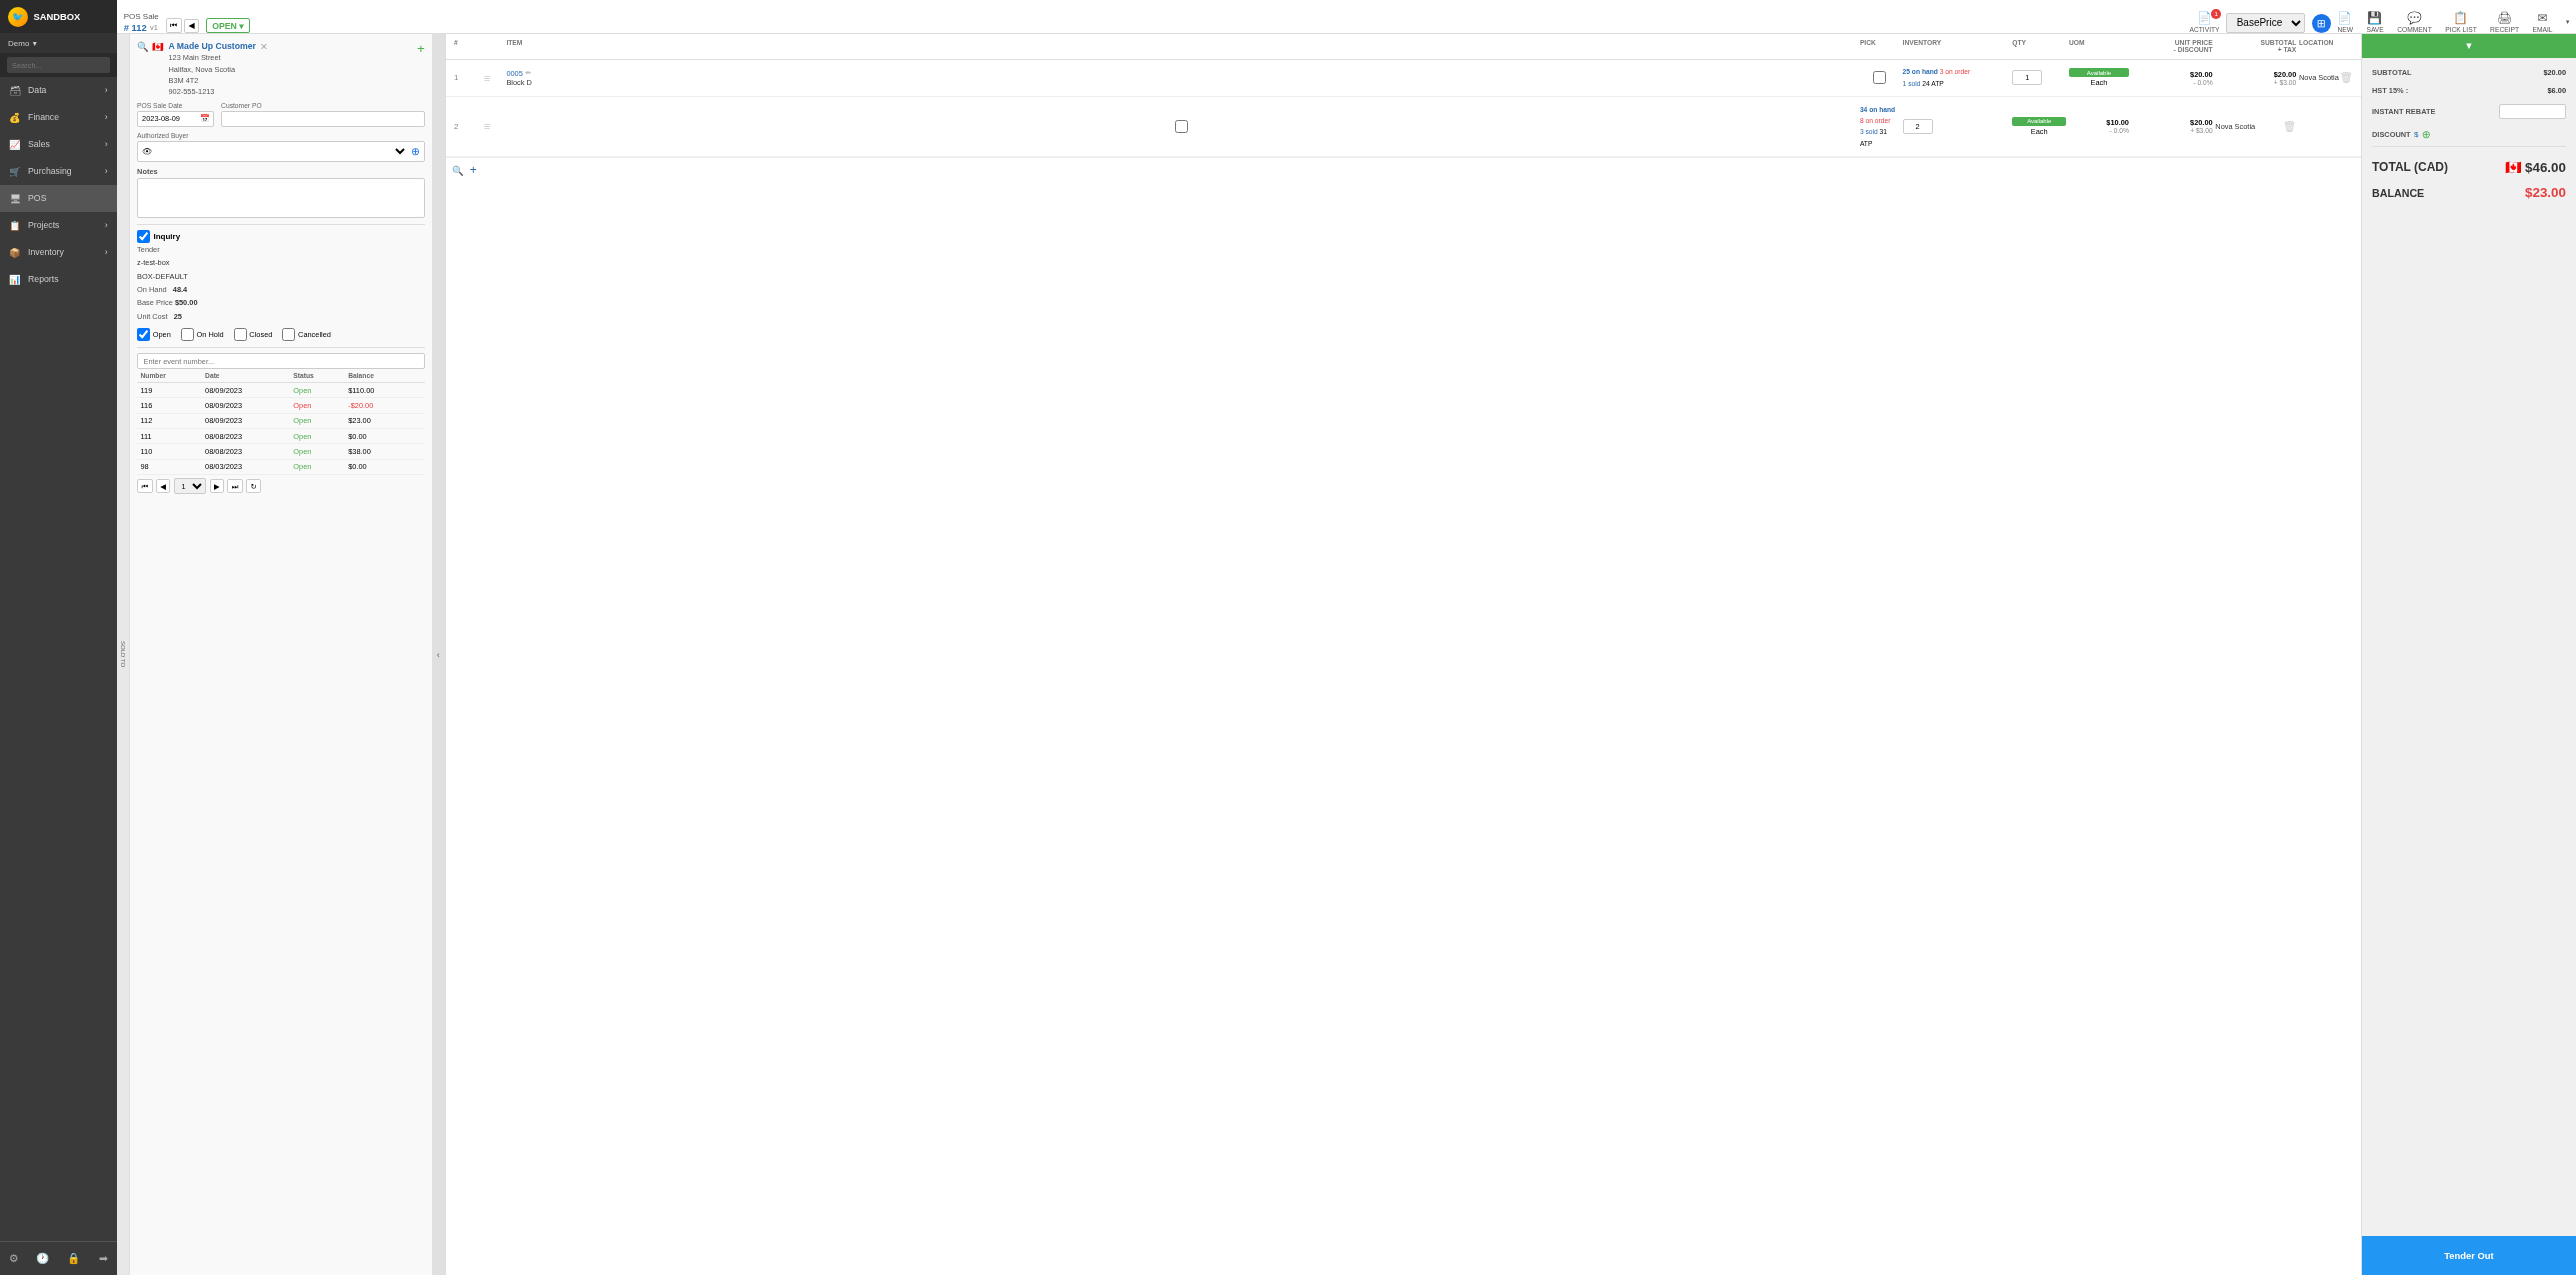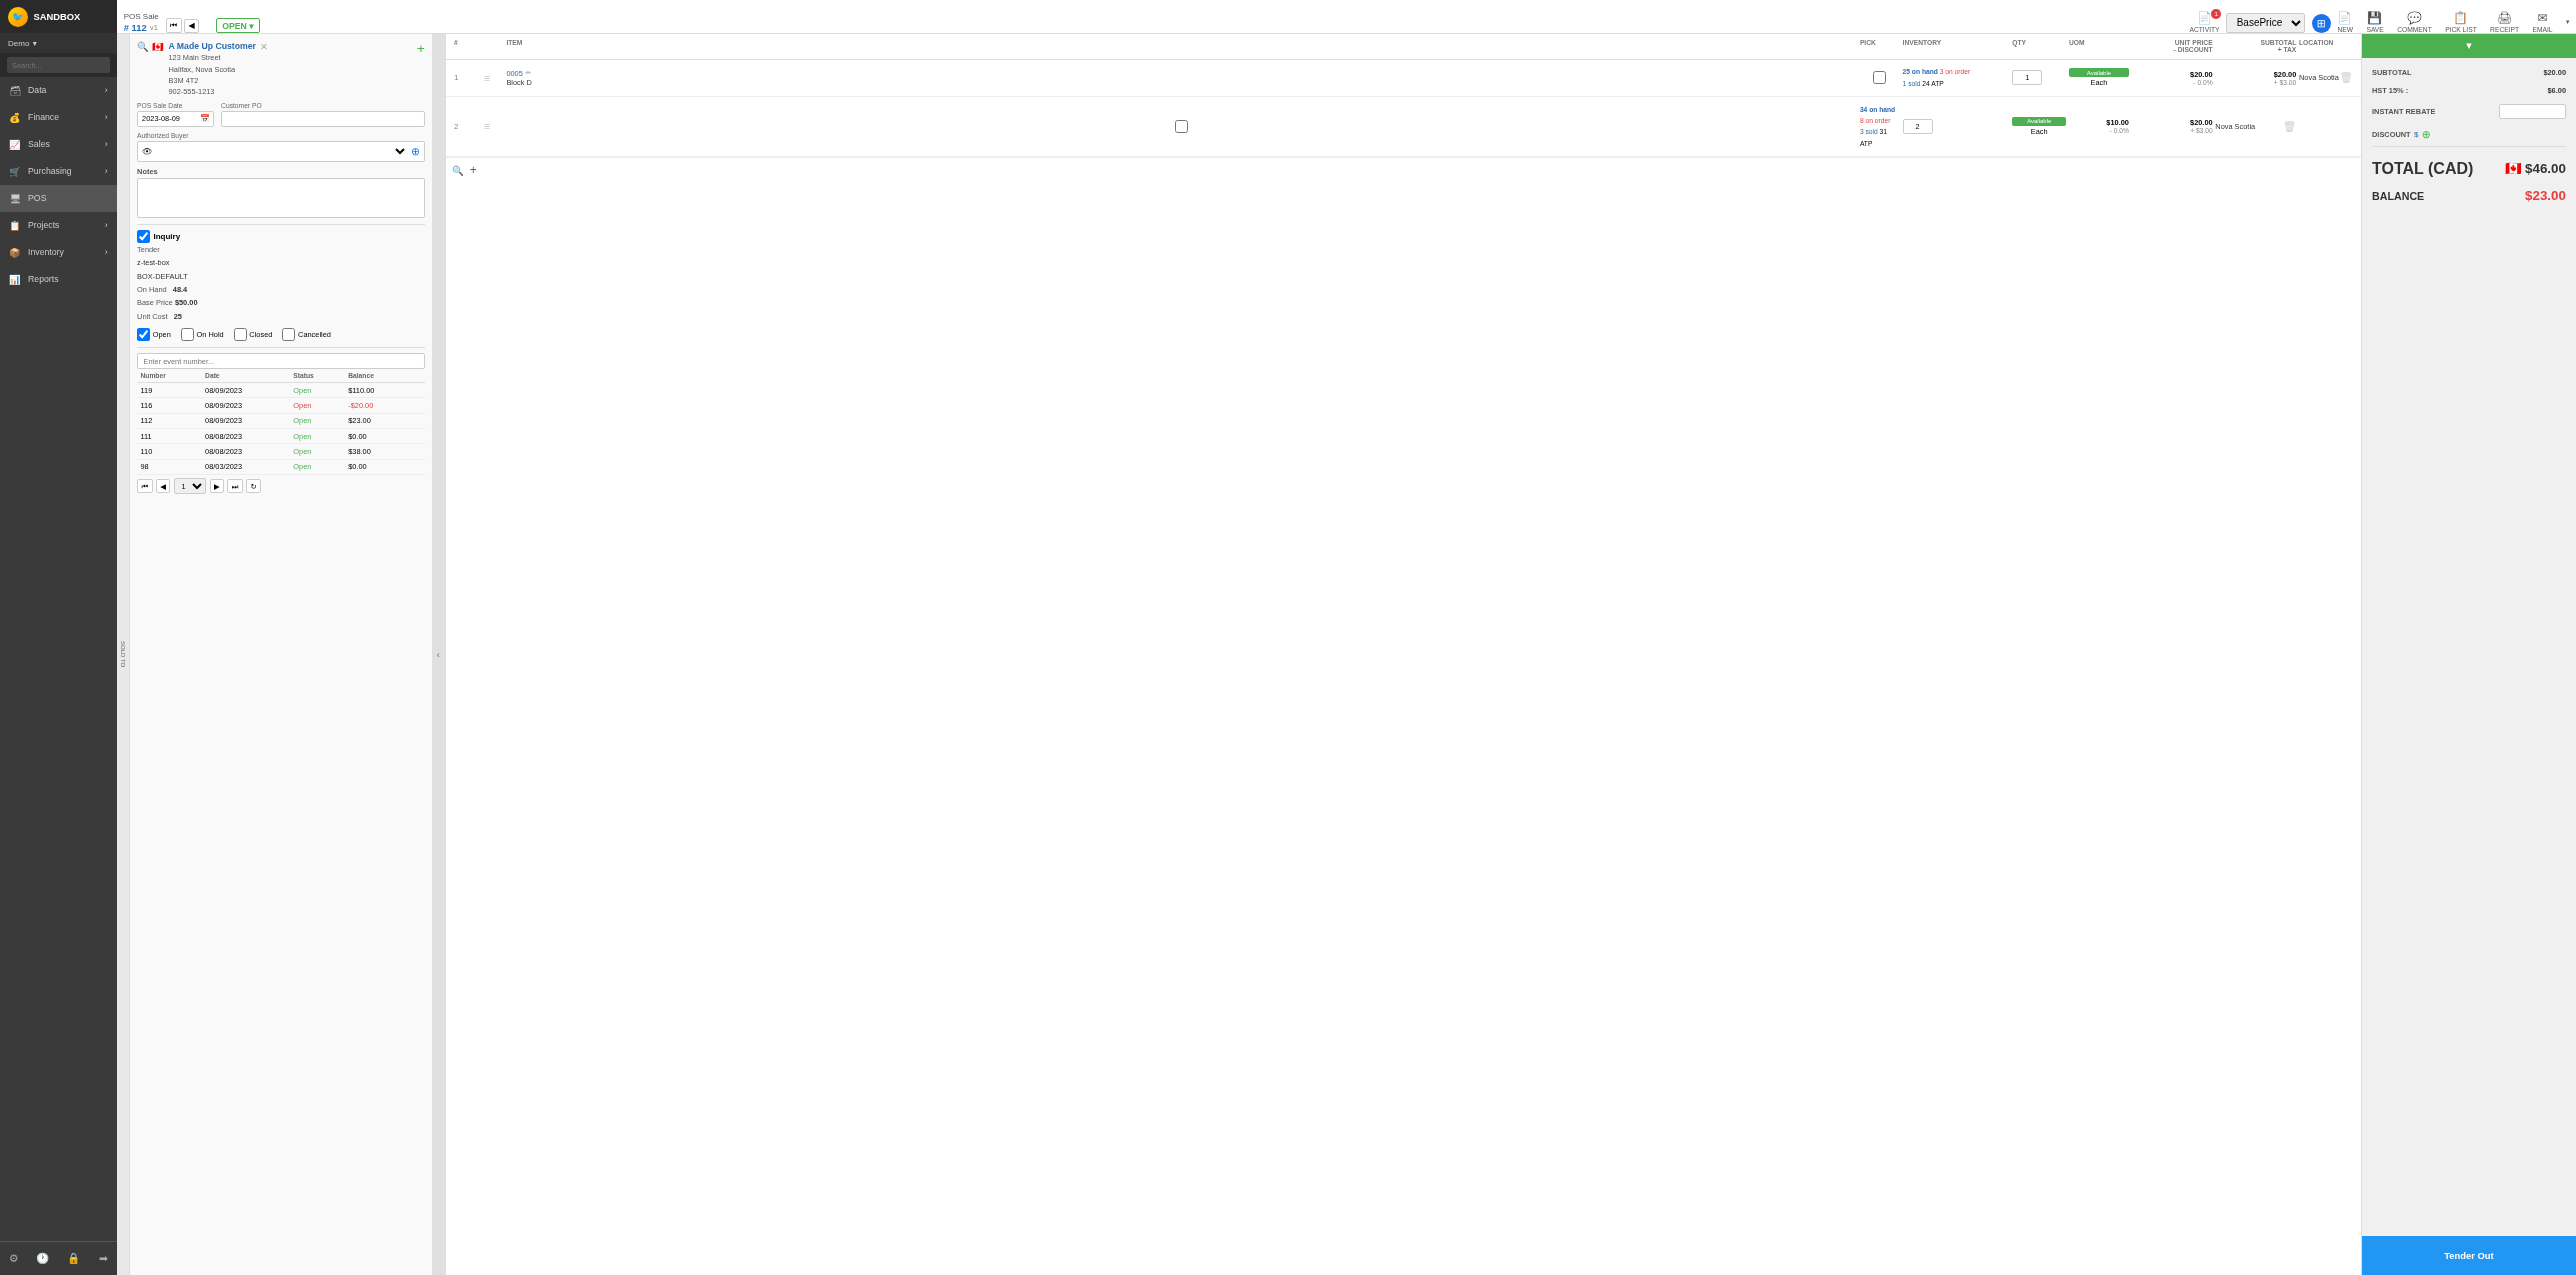--- a/index.html
+++ b/index.html
@@ -20,21 +20,21 @@
     .sidebar-bottom { margin-top: auto; border-top: 0.7px solid #555; }
     .sidebar-bottom-icons { display: flex; justify-content: space-around; padding: 6.7px 0; }
     .sidebar-bottom-icon { color: #aaa; font-size: 10.7px; cursor: pointer; padding: 3.4px; }
 
     
     .main { flex: 1; display: flex; flex-direction: column; overflow: hidden; }
 
     
     .toolbar { background: #fff; border-bottom: 0.7px solid #ddd; padding: 0 6.7px; display: flex; align-items: flex-end; gap: 6.7px; height: 34px; flex-shrink: 0; }
     .toolbar-title { font-size: 8px; color: #555; }
-    .toolbar-open { color: #4caf50; font-weight: bold; font-size: 8.7px; border: 0.7px solid #4caf50; border-radius: 2px; padding: 1.3px 5.4px; margin-left: 10px; }
+    .toolbar-open { color: #4caf50; font-weight: bold; font-size: 8.7px; border: 0.7px solid #4caf50; border-radius: 2px; padding: 1.3px 5.4px; }
     .toolbar-nav { display: flex; gap: 2.7px; align-items: center; }
     .toolbar-nav button { background: none; border: 0.7px solid #ccc; border-radius: 2px; padding: 1.3px 3.4px; cursor: pointer; font-size: 8px; }
     .toolbar-spacer { flex: 1; }
     .toolbar-actions { display: flex; gap: 10px; align-items: center; }
     .toolbar-action { display: flex; flex-direction: column; align-items: center; gap: 1.3px; cursor: pointer; color: #555; font-size: 6.7px; border: none; background: none; }
     .toolbar-action .icon { font-size: 12px; }
     .dropdown-select { border: 0.7px solid #ccc; border-radius: 2px; padding: 2.7px 5.4px; font-size: 10px; }
     .toolbar-blue-btn { background: #1a73e8; color: white; border: none; border-radius: 50%; width: 19px; height: 19px; font-size: 10.7px; cursor: pointer; }
     .activity-badge { position: relative; }
 
@@ -111,21 +111,21 @@
     .summary-collapse { background: #4caf50; color: white; text-align: center; padding: 5.4px; cursor: pointer; font-size: 10.7px; }
     .summary-table { padding: 6.7px 10px; flex: 1; }
     .summary-row { display: flex; justify-content: space-between; align-items: center; padding: 4px 0; border-bottom: 0.7px solid #f0f0f0; font-size: 7.4px; }
     .summary-row:last-child { border-bottom: none; }
     .summary-label { color: #555; font-weight: bold; }
     .summary-value { color: #333; font-weight: bold; }
     .summary-input { border: 0.7px solid #ccc; border-radius: 2px; padding: 2px 4px; width: 67px; text-align: right; font-size: 7.4px; }
     .discount-row { display: flex; align-items: center; gap: 3.4px; }
     .discount-add { color: #4caf50; font-size: 10.7px; cursor: pointer; }
     .total-row { display: flex; justify-content: space-between; align-items: center; padding: 5.4px 0; }
-    .total-label { font-size: 16px; font-weight: bold; color: #333; }
+    .total-label { font-size: 12px; font-weight: bold; color: #333; }
     .total-value { font-size: 13.4px; font-weight: bold; color: #333; display: flex; align-items: center; gap: 3.4px; }
     .balance-row { display: flex; justify-content: space-between; align-items: center; padding: 5.4px 0; }
     .balance-label { font-size: 10.7px; font-weight: bold; color: #333; }
     .balance-value { font-size: 13.4px; font-weight: bold; color: #e53e3e; }
     .tender-btn { background: #2196f3; color: white; border: none; padding: 14px; font-size: 9.4px; font-weight: bold; cursor: pointer; width: 100%; }
 
     
     ::-webkit-scrollbar { width: 4px; }
     ::-webkit-scrollbar-track { background: #f1f1f1; }
     ::-webkit-scrollbar-thumb { background: #ccc; border-radius: 2px; }

